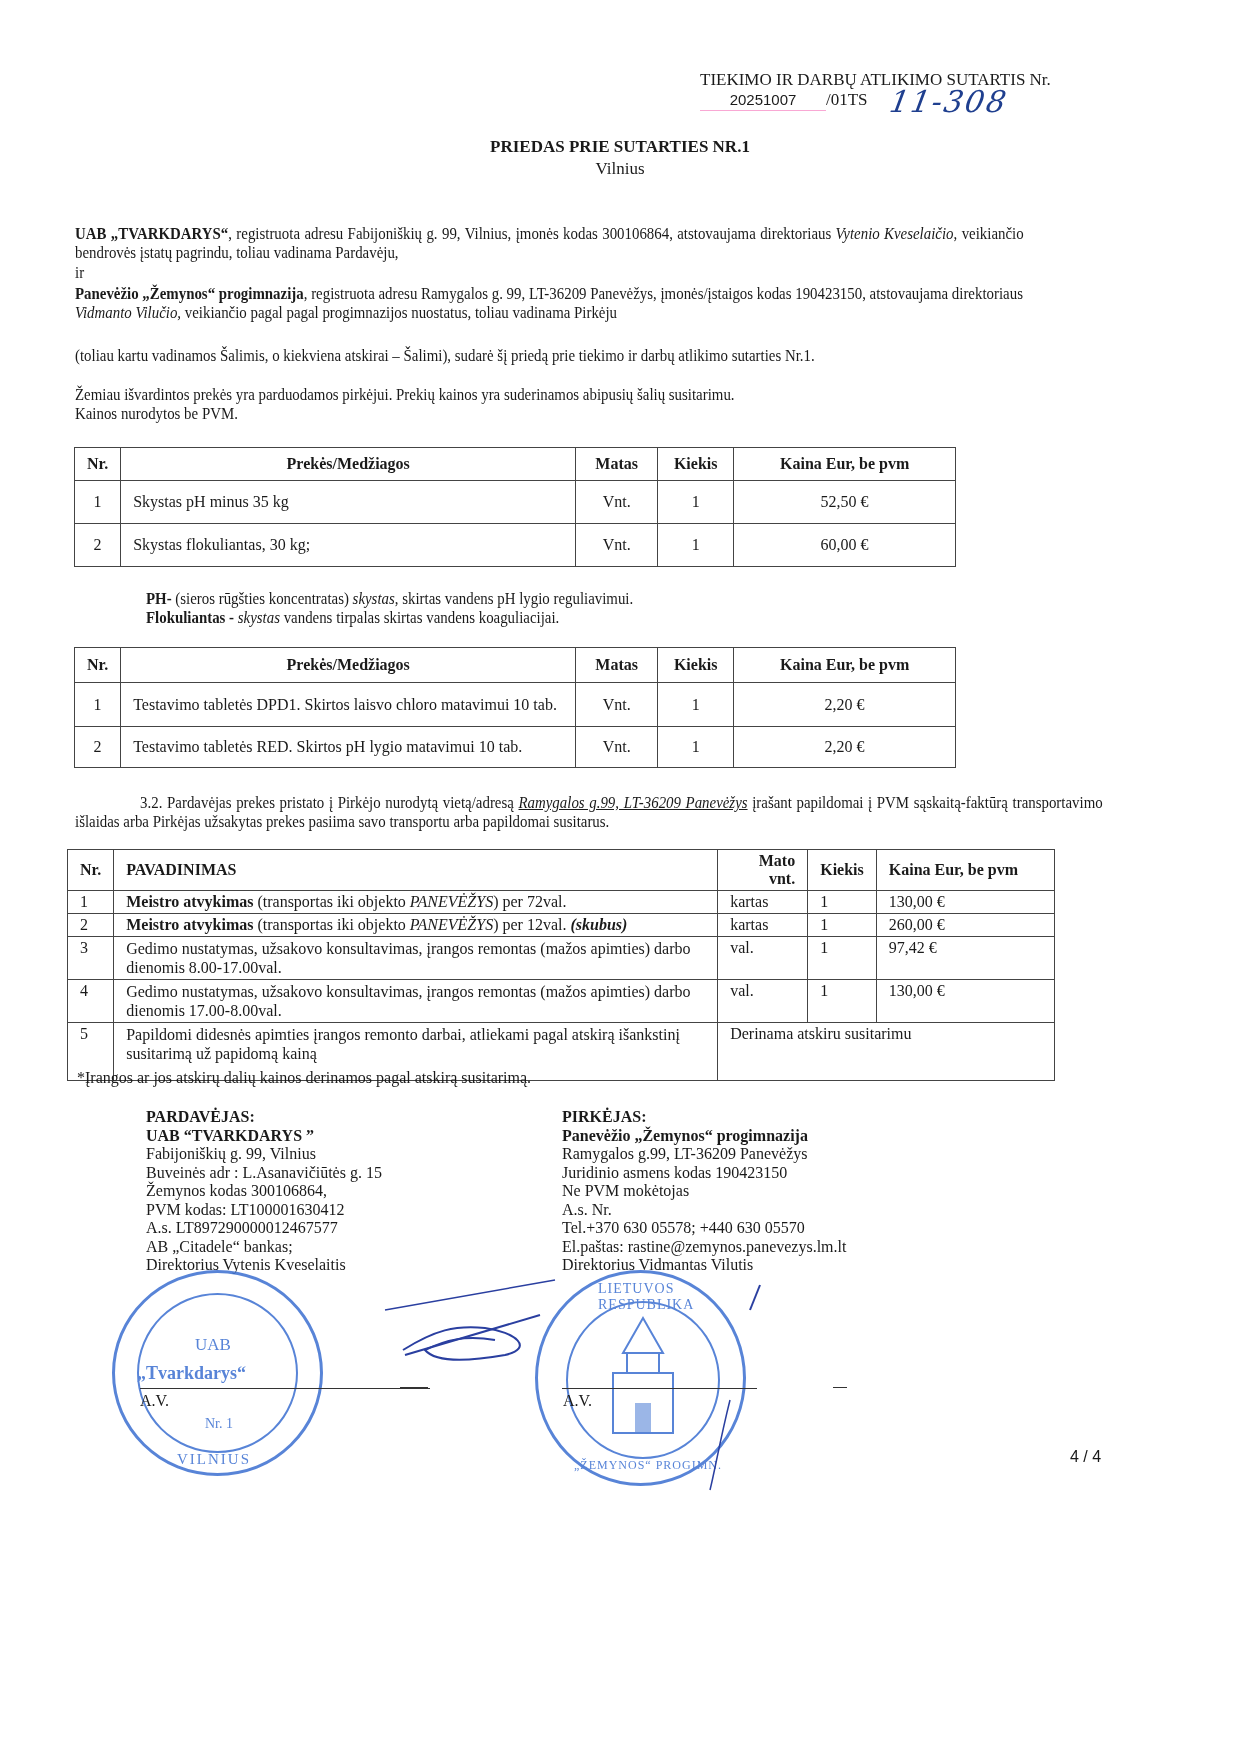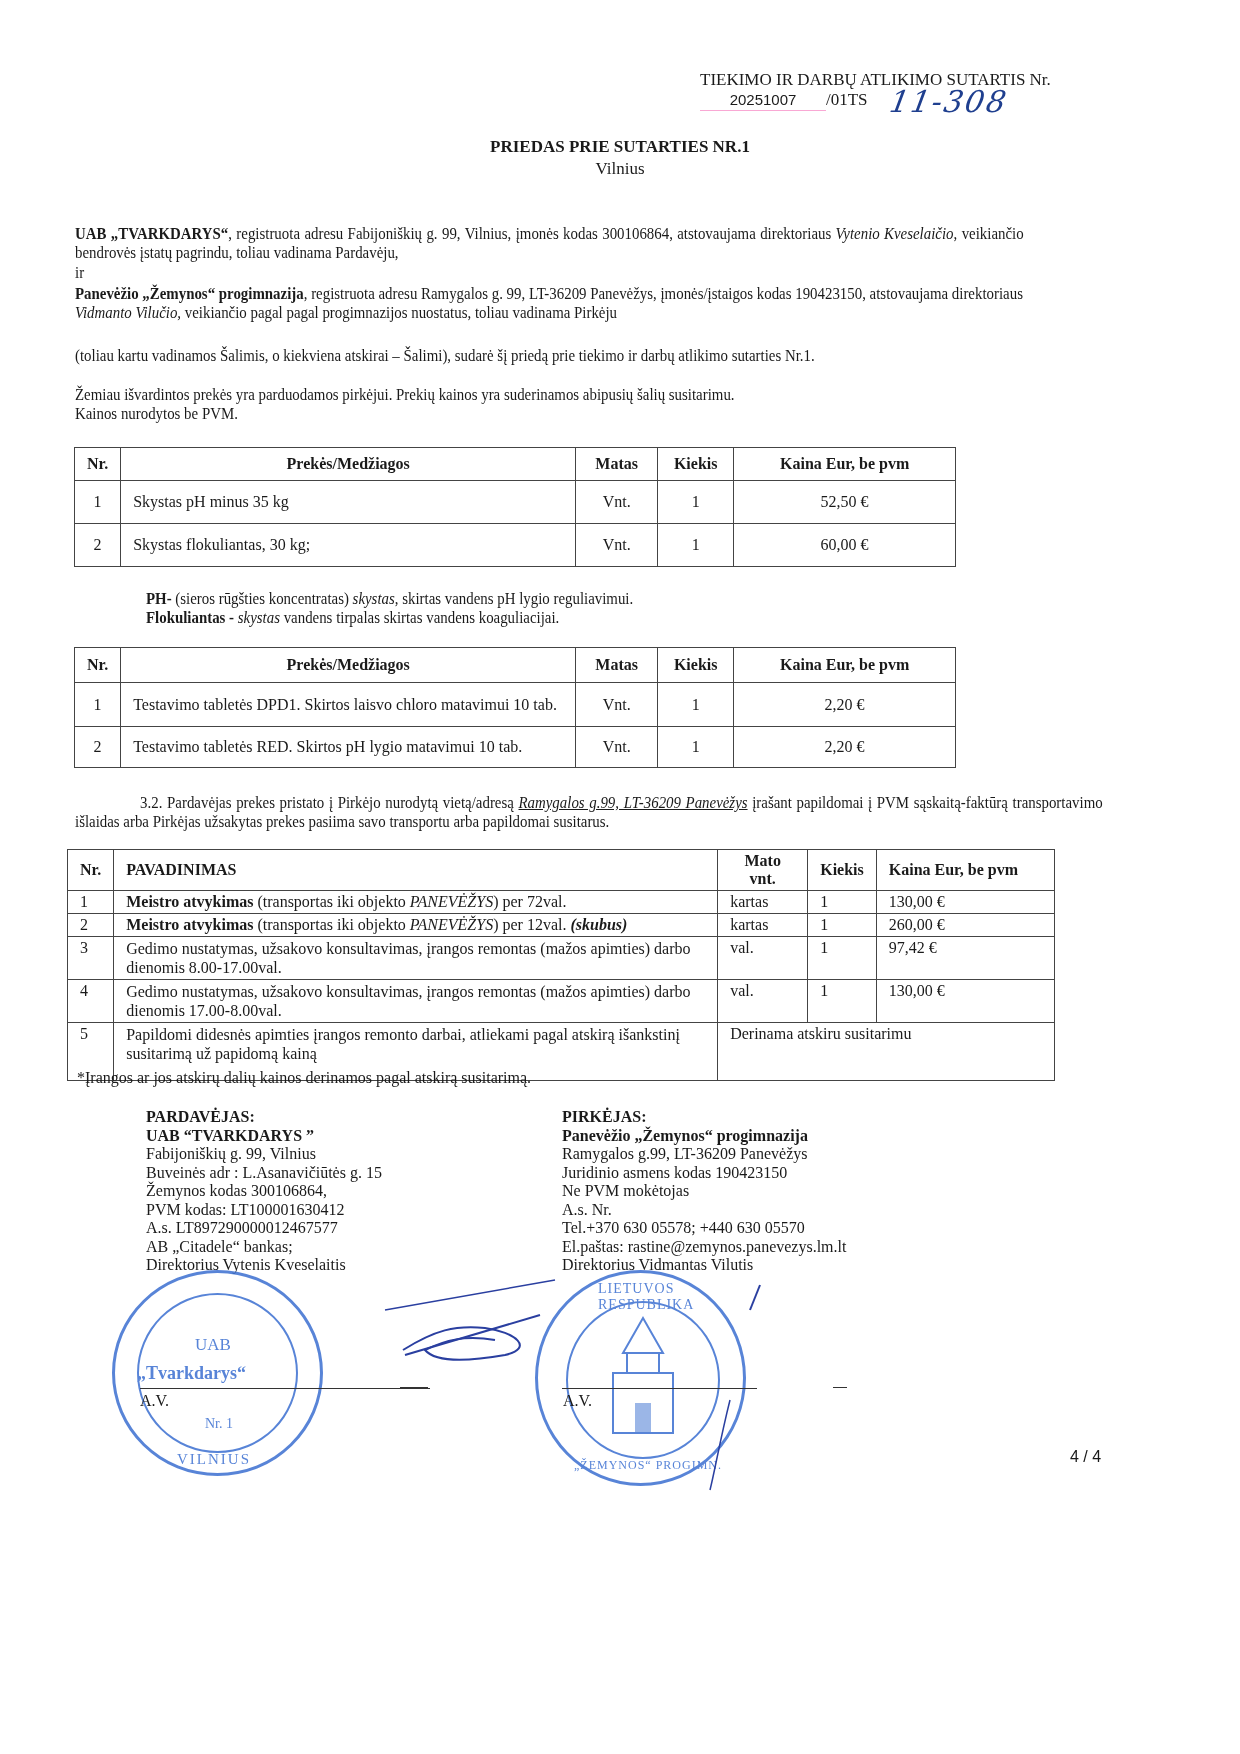--- a/index.html
+++ b/index.html
@@ -137,21 +137,21 @@
       <col style="width:44px">
       <col style="width:604px">
       <col style="width:90px">
       <col style="width:62px">
       <col>
     </colgroup>
   <tbody>
       <tr style="height:32px">
     <th style="text-align:left; font-weight:bold">Nr.</th>
     <th style="text-align:left">PAVADINIMAS</th>
-    <th style="text-align:center">Mato vnt.</th>
+    <th style="text-align:right">Mato vnt.</th>
     <th style="text-align:left">Kiekis</th>
     <th style="text-align:left">Kaina Eur, be pvm</th>
   </tr>
   <tr style="height:20px">
     <td>1</td>
     <td><b>Meistro atvykimas</b><span> (transportas iki objekto </span><i>PANEVĖŽYS</i><span>) per 72val.</span></td>
     <td>kartas</td>
     <td>1</td>
     <td>130,00 €</td>
   </tr>

